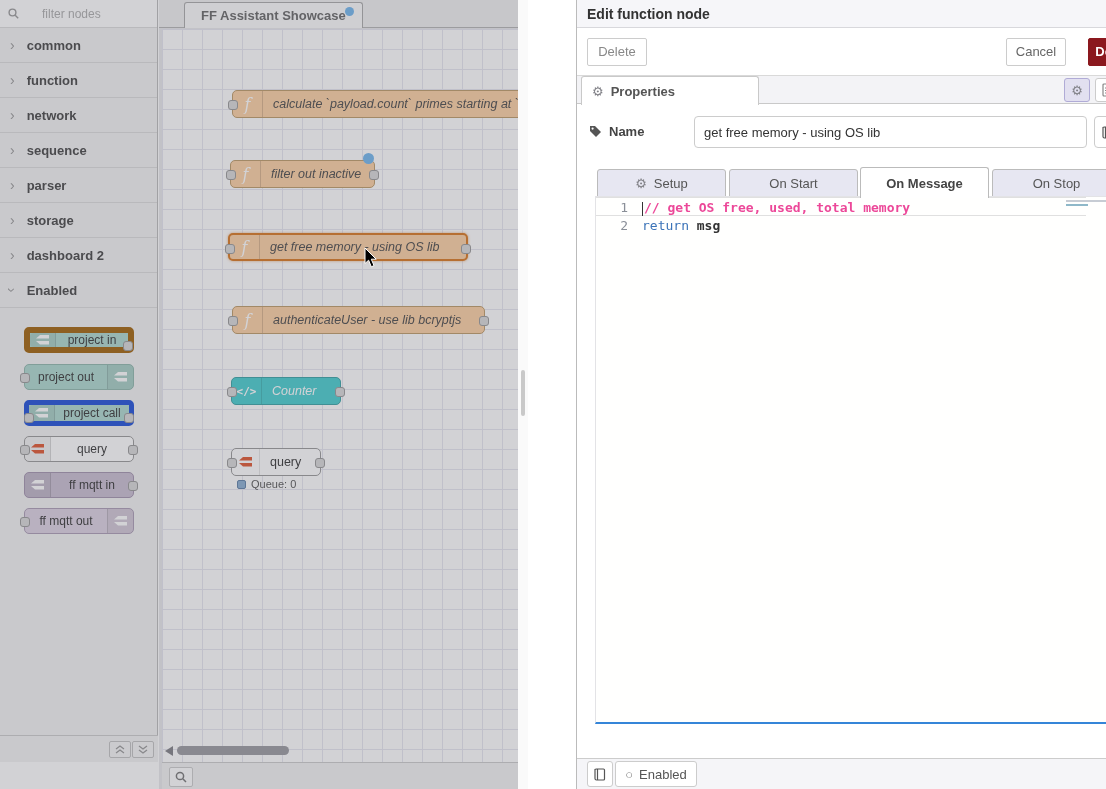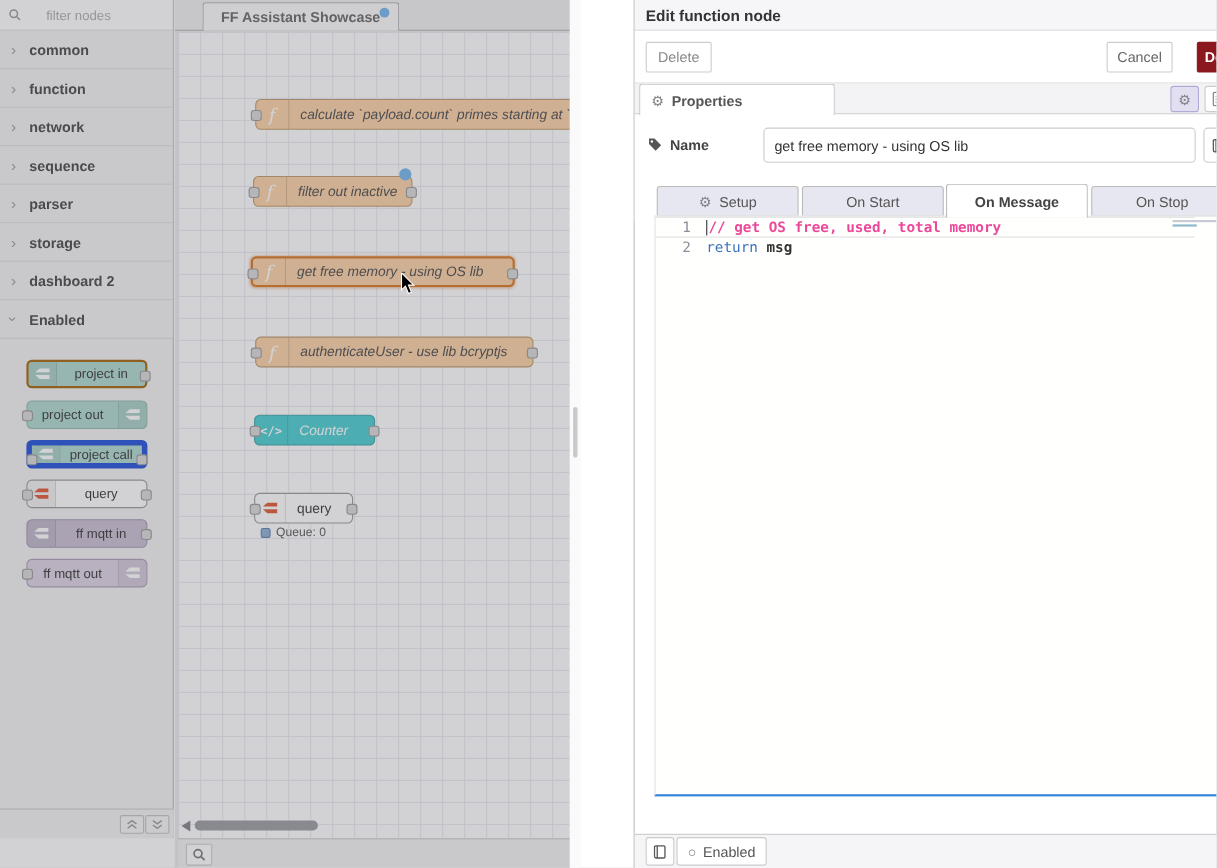--- a/index.html
+++ b/index.html
@@ -145,21 +145,21 @@
         </div>
       <div class="pal-cat">
           <span class="chev">›</span>
           <span class="cat-label">dashboard 2</span>
         </div>
       <div class="pal-cat">
           <span class="chev open">›</span>
           <span class="cat-label">Enabled</span>
         </div>
 
-      <div class="pal-node" style="left:24px; top:327px; background:#aed9cf; border:2px solid #a16207;">
+      <div class="pal-node" style="left:24px; top:327px; background:#aed9cf; border:6px solid #a16207;">
         <span class="pal-icon icon-l">
             <svg width="15" height="12" viewBox="0 0 15 12">
               <polygon points="14,1 5,1 1,4.5 14,4.5" fill="#fff"></polygon>
               <polygon points="14,7 1,7 5,10.5 14,10.5" fill="#fff"></polygon>
             </svg>
           </span>
         <span class="nlabel">project in</span>
         <span class="port pr"></span>
       </div>
       <div class="pal-node" style="left:24px; top:364px; background:#aed9cf; border:1px solid #8fb7ac;">

